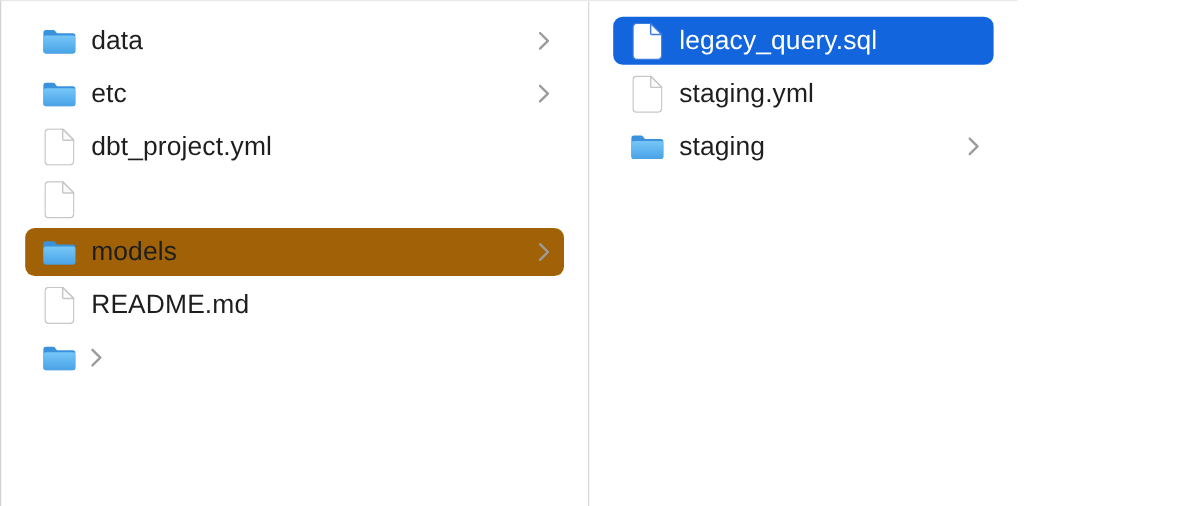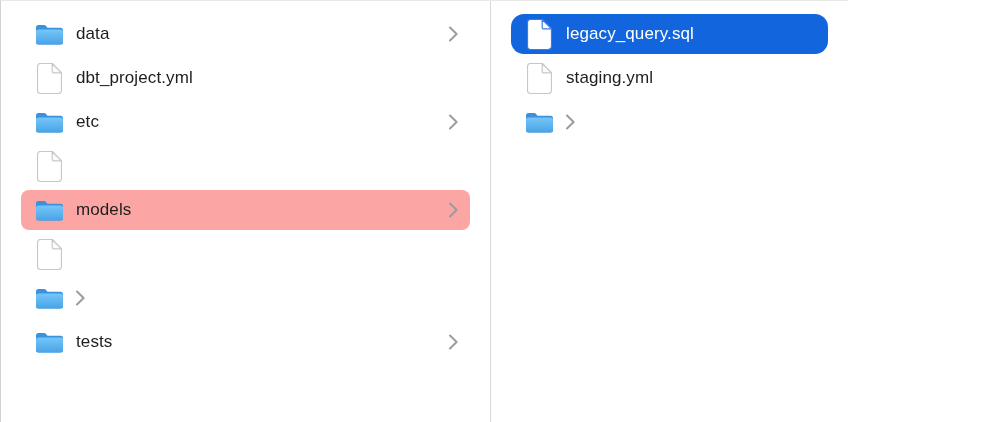--- a/index.html
+++ b/index.html
@@ -5,43 +5,43 @@
   html,body{margin:0;padding:0;background:#fff;}
   .finder{
     width:848px;height:422px;
     box-sizing:border-box;
     background:#ffffff;
     border-top:1px solid #e8e8e8;
     border-left:1px solid #d2d2d2;
     display:flex;
     overflow:hidden;
     font-family:"Liberation Sans","DejaVu Sans",sans-serif;
-    font-size:17px;
+    font-size:22px;
     color:#1e1e1e;
     -webkit-font-smoothing:antialiased;
   }
   .col{padding-top:13px;box-sizing:border-box;}
   .col-left{width:489px;flex:none;}
   .divider{width:1px;flex:none;background:#d8d8d8;}
   .col-right{flex:1;}
   .row{
     height:40px;
     margin:0 20px 4px 20px;
     border-radius:8px;
     display:flex;
     align-items:center;
     padding:0 12px 0 15px;
     box-sizing:border-box;
     cursor:default;
   }
   .row .icon{width:27px;flex:none;display:flex;justify-content:center;align-items:center;margin-right:13px;}
   .row .label{flex:1;white-space:nowrap;overflow:hidden;letter-spacing:0.1px;}
   .row .chev{flex:none;display:flex;align-items:center;}
-  .sel-gray{background:#fca5a5;}
-  .sel-blue{background:#1265dc;border-radius:13px;}
+  .sel-gray{background:#a16207;}
+  .sel-blue{background:#1265dc;}
   .sel-blue .label{color:#ffffff;}
   .doc-body{fill:#ffffff;stroke:#c7c7c7;stroke-width:1.2;}
   .doc-fold{fill:#fbfbfb;stroke:#c7c7c7;stroke-width:1.2;stroke-linejoin:round;}
   .sel-blue .doc-body{stroke:#3c7ce0;}
   .sel-blue .doc-fold{fill:#ffffff;stroke:#3c7ce0;}
   .chev path{stroke:#9c9c9c;}
 </style>
 </head>
 <body>
 
@@ -69,41 +69,41 @@
       <span class="label">data</span>
       <span class="chev">
           <svg width="9" height="16" viewBox="0 0 9 16">
             <path d="M1 1.5 L7.6 8 L1 14.5" fill="none" stroke-width="2" stroke-linecap="round" stroke-linejoin="round"></path>
           </svg>
         </span>
     </div>
 
     <div class="row">
       <span class="icon">
-          <svg width="25" height="31" viewBox="0 0 25 31">
-            <path class="doc-body" d="M3.5 0.5 H15.2 L24.5 9.8 V27.2 A3.3 3.3 0 0 1 21.2 30.5 H3.5 A3 3 0 0 1 0.5 27.5 V3.5 A3 3 0 0 1 3.5 0.5 Z"></path>
-            <path class="doc-fold" d="M15.2 0.5 L24.5 9.8 H16.2 A1 1 0 0 1 15.2 8.8 Z"></path>
-          </svg>
-        </span>
-      <span class="label">dbt_project.yml</span>
-    </div>
-
-    <div class="row">
-      <span class="icon">
           <svg width="27" height="22" viewBox="0 0 27 22">
             <path d="M0 4.5 A2.5 2.5 0 0 1 2.5 2 H8.2 A2.2 2.2 0 0 1 10 2.9 L11.5 4.8 H24.5 A2.5 2.5 0 0 1 27 7.3 V19 A2.5 2.5 0 0 1 24.5 21.5 H2.5 A2.5 2.5 0 0 1 0 19 Z" fill="#3a92dc"></path>
             <rect x="0" y="6.5" width="27" height="15" rx="2.5" fill="url(#folderFrontGrad)"></rect>
           </svg>
         </span>
       <span class="label">etc</span>
       <span class="chev">
           <svg width="9" height="16" viewBox="0 0 9 16">
             <path d="M1 1.5 L7.6 8 L1 14.5" fill="none" stroke-width="2" stroke-linecap="round" stroke-linejoin="round"></path>
           </svg>
         </span>
+    </div>
+
+    <div class="row">
+      <span class="icon">
+          <svg width="25" height="31" viewBox="0 0 25 31">
+            <path class="doc-body" d="M3.5 0.5 H15.2 L24.5 9.8 V27.2 A3.3 3.3 0 0 1 21.2 30.5 H3.5 A3 3 0 0 1 0.5 27.5 V3.5 A3 3 0 0 1 3.5 0.5 Z"></path>
+            <path class="doc-fold" d="M15.2 0.5 L24.5 9.8 H16.2 A1 1 0 0 1 15.2 8.8 Z"></path>
+          </svg>
+        </span>
+      <span class="label">dbt_project.yml</span>
     </div>
 
     <div class="row">
       <span class="icon">
           <svg width="25" height="31" viewBox="0 0 25 31">
             <path class="doc-body" d="M3.5 0.5 H15.2 L24.5 9.8 V27.2 A3.3 3.3 0 0 1 21.2 30.5 H3.5 A3 3 0 0 1 0.5 27.5 V3.5 A3 3 0 0 1 3.5 0.5 Z"></path>
             <path class="doc-fold" d="M15.2 0.5 L24.5 9.8 H16.2 A1 1 0 0 1 15.2 8.8 Z"></path>
           </svg>
         </span>
     </div>
@@ -124,50 +124,37 @@
         </span>
     </div>
 
     <div class="row">
       <span class="icon">
           <svg width="25" height="31" viewBox="0 0 25 31">
             <path class="doc-body" d="M3.5 0.5 H15.2 L24.5 9.8 V27.2 A3.3 3.3 0 0 1 21.2 30.5 H3.5 A3 3 0 0 1 0.5 27.5 V3.5 A3 3 0 0 1 3.5 0.5 Z"></path>
             <path class="doc-fold" d="M15.2 0.5 L24.5 9.8 H16.2 A1 1 0 0 1 15.2 8.8 Z"></path>
           </svg>
         </span>
+      <span class="label">README.md</span>
     </div>
 
     <div class="row">
       <span class="icon">
           <svg width="27" height="22" viewBox="0 0 27 22">
             <path d="M0 4.5 A2.5 2.5 0 0 1 2.5 2 H8.2 A2.2 2.2 0 0 1 10 2.9 L11.5 4.8 H24.5 A2.5 2.5 0 0 1 27 7.3 V19 A2.5 2.5 0 0 1 24.5 21.5 H2.5 A2.5 2.5 0 0 1 0 19 Z" fill="#3a92dc"></path>
             <rect x="0" y="6.5" width="27" height="15" rx="2.5" fill="url(#folderFrontGrad)"></rect>
           </svg>
         </span>
       <span class="chev">
           <svg width="9" height="16" viewBox="0 0 9 16">
             <path d="M1 1.5 L7.6 8 L1 14.5" fill="none" stroke-width="2" stroke-linecap="round" stroke-linejoin="round"></path>
           </svg>
         </span>
     </div>
 
-    <div class="row">
-      <span class="icon">
-          <svg width="27" height="22" viewBox="0 0 27 22">
-            <path d="M0 4.5 A2.5 2.5 0 0 1 2.5 2 H8.2 A2.2 2.2 0 0 1 10 2.9 L11.5 4.8 H24.5 A2.5 2.5 0 0 1 27 7.3 V19 A2.5 2.5 0 0 1 24.5 21.5 H2.5 A2.5 2.5 0 0 1 0 19 Z" fill="#3a92dc"></path>
-            <rect x="0" y="6.5" width="27" height="15" rx="2.5" fill="url(#folderFrontGrad)"></rect>
-          </svg>
-        </span>
-      <span class="label">tests</span>
-      <span class="chev">
-          <svg width="9" height="16" viewBox="0 0 9 16">
-            <path d="M1 1.5 L7.6 8 L1 14.5" fill="none" stroke-width="2" stroke-linecap="round" stroke-linejoin="round"></path>
-          </svg>
-        </span>
-    </div>
 
   </div>
 
   <div class="divider"></div>
 
   <div class="col col-right">
 
     <div class="row sel-blue">
       <span class="icon">
           <svg width="25" height="31" viewBox="0 0 25 31">
@@ -188,20 +175,21 @@
       <span class="label">staging.yml</span>
     </div>
 
     <div class="row">
       <span class="icon">
           <svg width="27" height="22" viewBox="0 0 27 22">
             <path d="M0 4.5 A2.5 2.5 0 0 1 2.5 2 H8.2 A2.2 2.2 0 0 1 10 2.9 L11.5 4.8 H24.5 A2.5 2.5 0 0 1 27 7.3 V19 A2.5 2.5 0 0 1 24.5 21.5 H2.5 A2.5 2.5 0 0 1 0 19 Z" fill="#3a92dc"></path>
             <rect x="0" y="6.5" width="27" height="15" rx="2.5" fill="url(#folderFrontGrad)"></rect>
           </svg>
         </span>
+      <span class="label">staging</span>
       <span class="chev">
           <svg width="9" height="16" viewBox="0 0 9 16">
             <path d="M1 1.5 L7.6 8 L1 14.5" fill="none" stroke-width="2" stroke-linecap="round" stroke-linejoin="round"></path>
           </svg>
         </span>
     </div>
 
   </div>
 
 </div>

